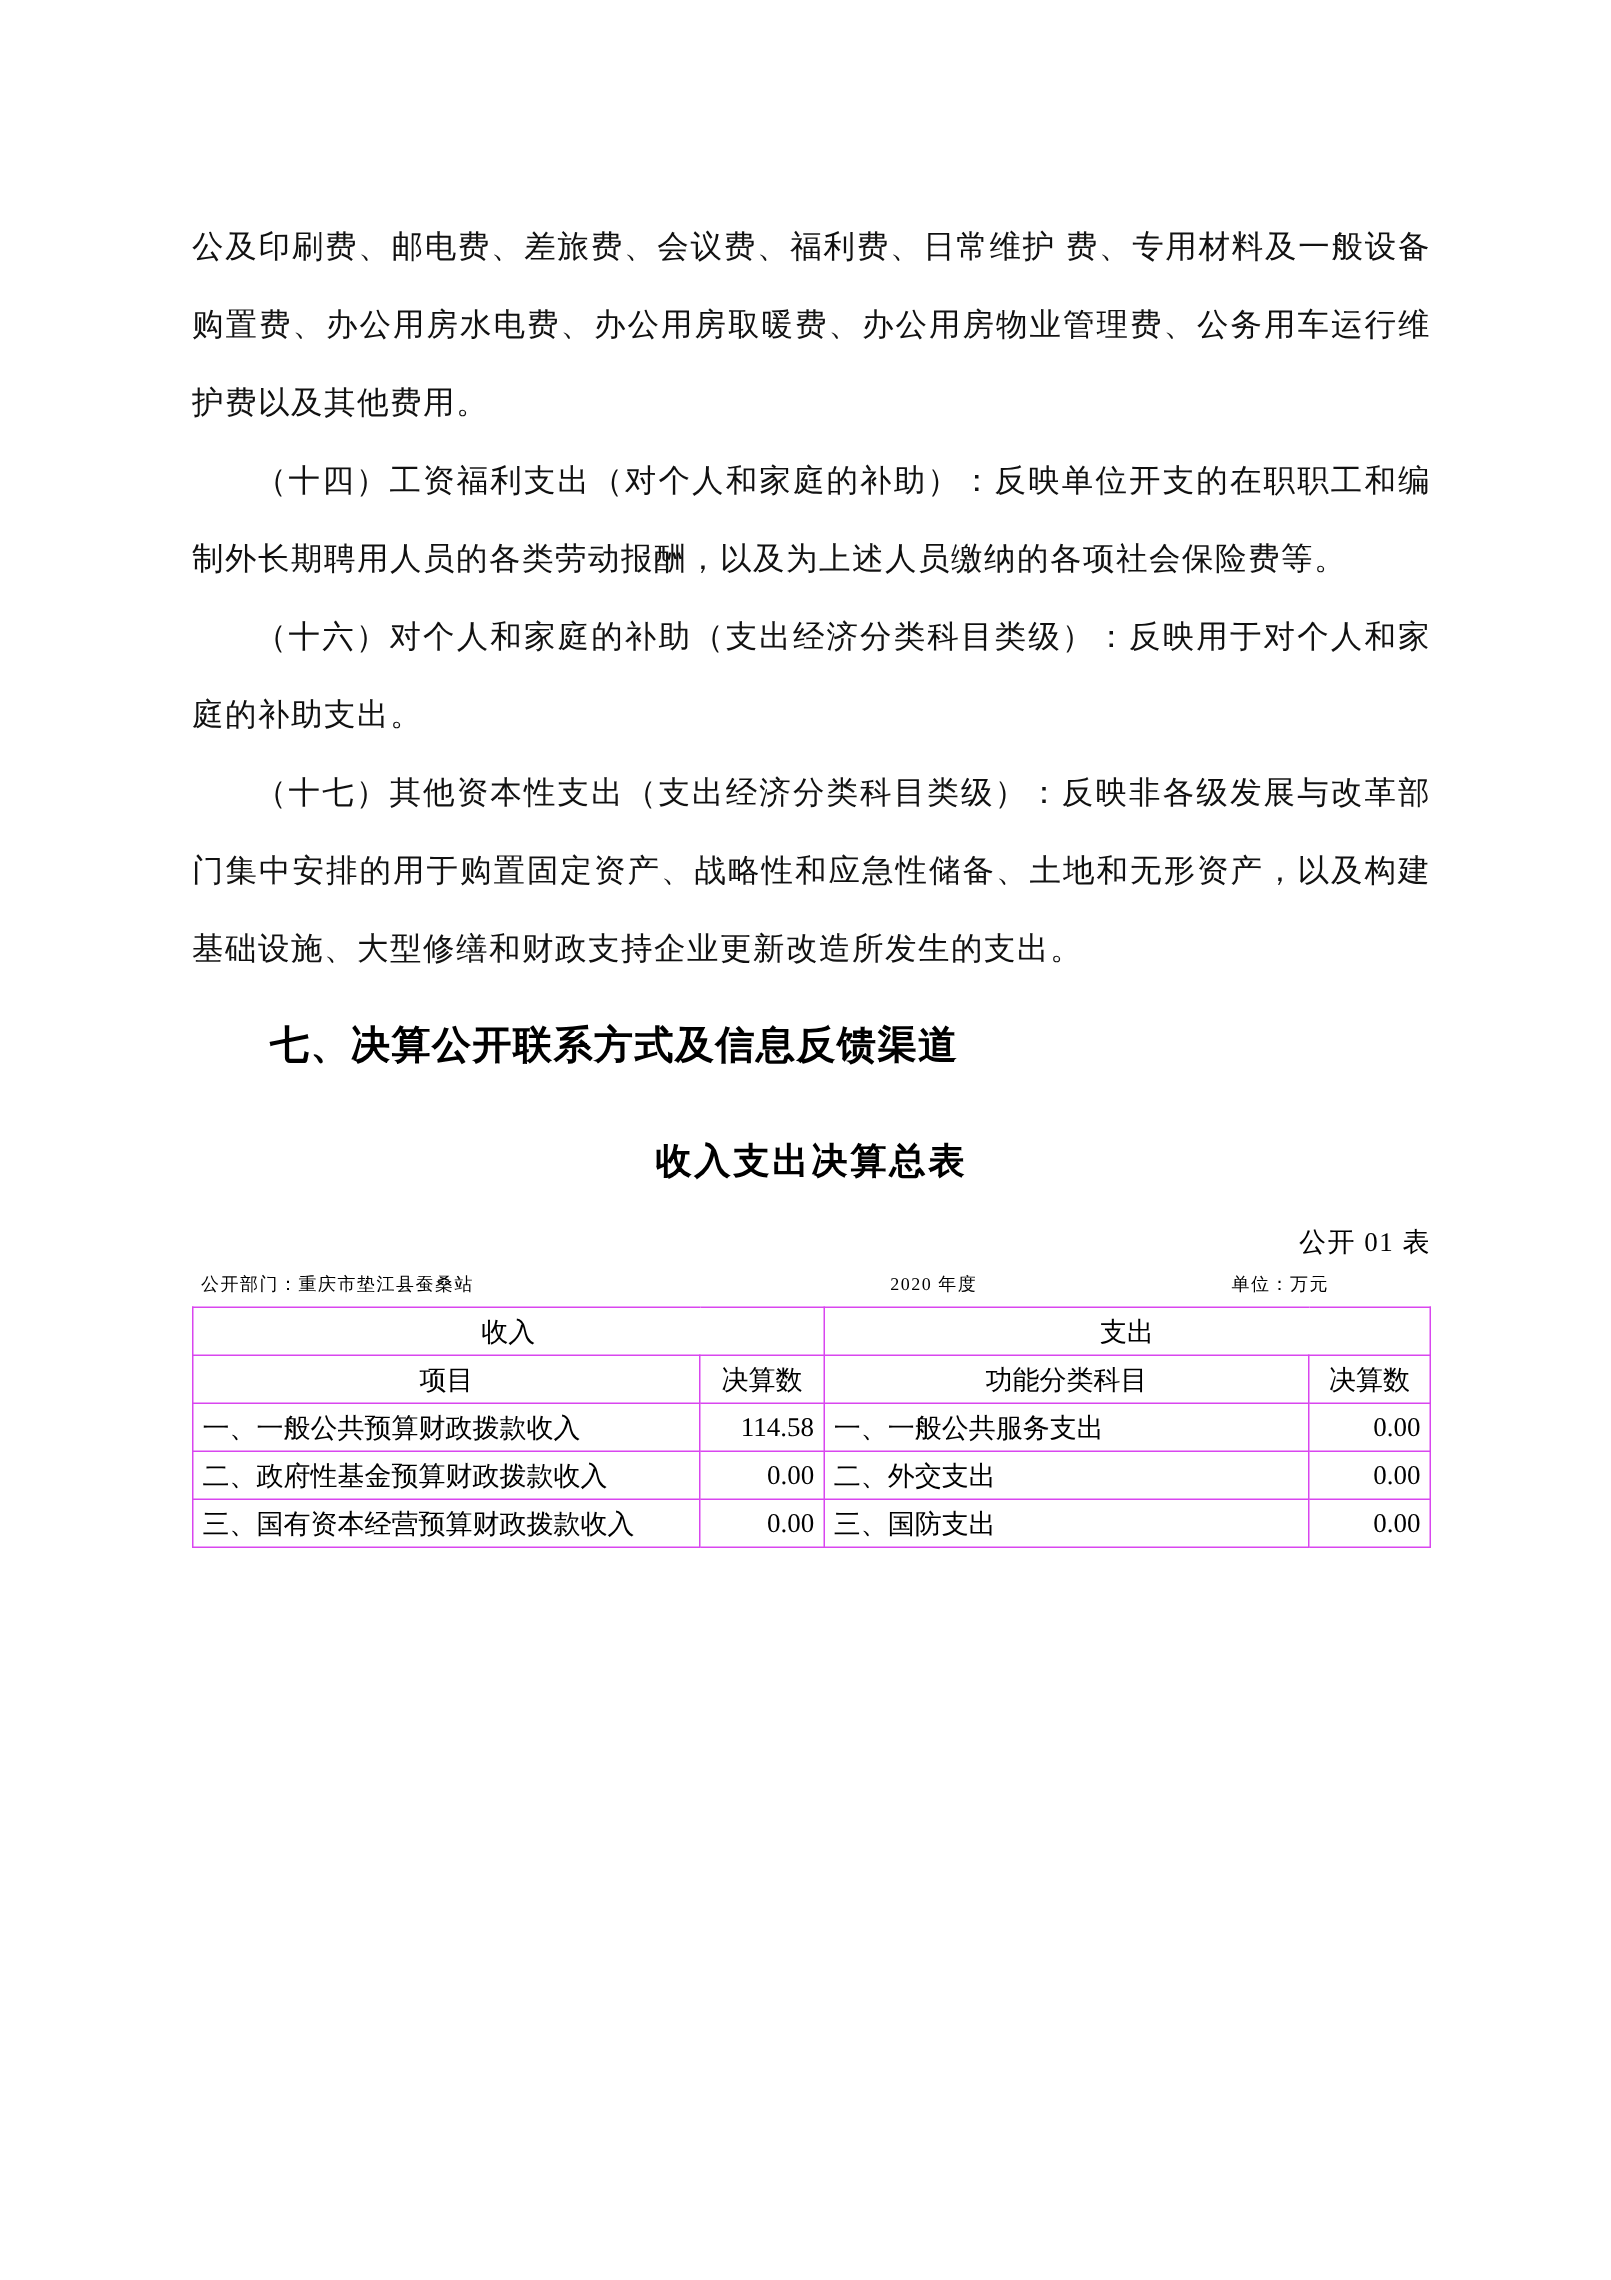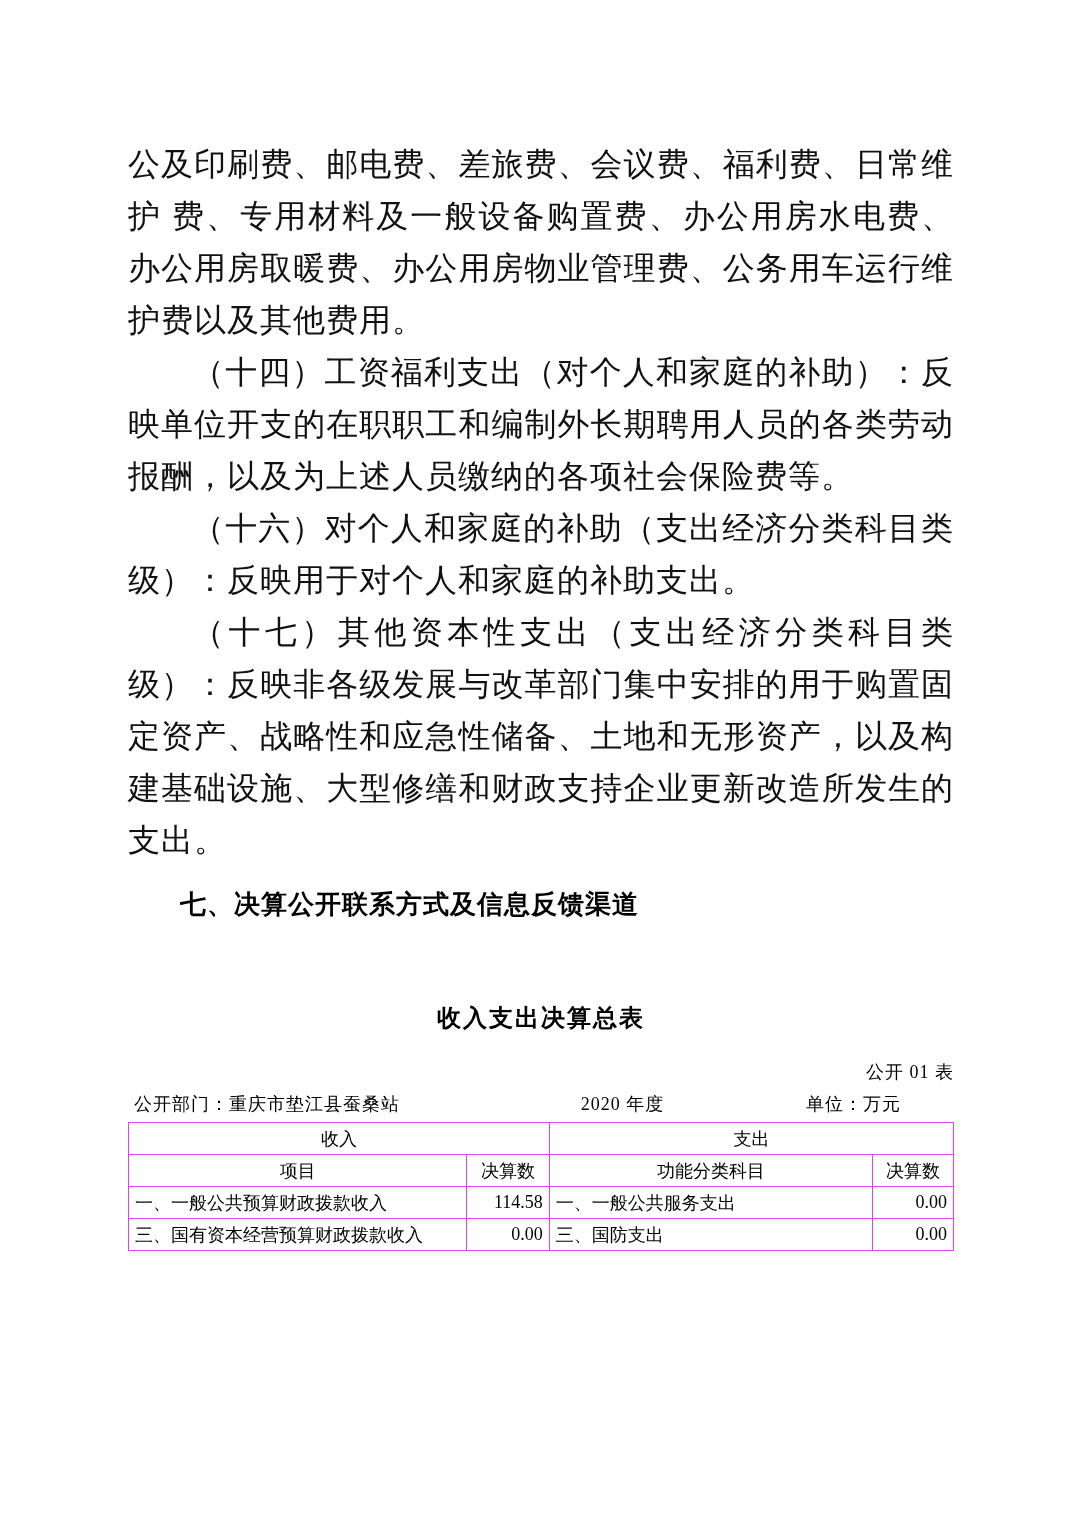--- a/index.html
+++ b/index.html
@@ -13,62 +13,62 @@
     color: #000000;
     overflow: hidden;
     box-sizing: border-box;
   }
   .content {
     box-sizing: border-box;
     padding: 138px 120px 0 128px;
   }
   .body-par {
     margin: 0;
-    font-size: 32px;
+    font-size: 21px;
     line-height: 52px;
     letter-spacing: 1px;
     text-align: justify;
     text-indent: 2em;
     color: #111111;
   }
   .body-par.no-indent { text-indent: 0; }
   .section-heading {
     margin: 12px 0 0 0;
     font-family: "Liberation Sans", "DejaVu Sans", sans-serif;
     font-weight: bold;
     font-size: 26px;
     line-height: 52px;
     letter-spacing: 1px;
     text-indent: 2em;
     color: #000000;
   }
   .contact-line {
     margin-top: 10px;
   }
-  .table-block { margin-top: 72px; }
+  .table-block { margin-top: 36px; }
   .table-title {
     margin: 0;
     text-align: center;
     font-family: "Liberation Sans", "DejaVu Sans", sans-serif;
     font-weight: bold;
     font-size: 24px;
     letter-spacing: 2px;
     color: #000000;
   }
   .table-label {
     margin-top: 26px;
     text-align: right;
     font-size: 18px;
     letter-spacing: 1px;
   }
   .meta-row {
     display: flex;
     margin-top: 8px;
     padding-bottom: 6px;
-    font-size: 18px;
+    font-size: 12px;
     letter-spacing: 1px;
     gap: 26px;
   }
   .meta-row .meta-dept { width: 47%; text-align: left; padding-left: 6px; box-sizing: border-box; }
   .meta-row .meta-year { width: 27%; text-align: center; }
   .meta-row .meta-unit { width: 26%; text-align: center; font-family: Liberation Serif, serif; }
   table.summary {
     width: 100%;
     border-collapse: collapse;
     table-layout: fixed;
@@ -134,20 +134,26 @@
             <td class="col-header">功能分类科目</td>
             <td class="col-header">决算数</td>
           </tr>
           <tr>
             <td class="item-cell">一、一般公共预算财政拨款收入</td>
             <td class="value-cell">114.58</td>
             <td class="item-cell">一、一般公共服务支出</td>
             <td class="value-cell">0.00</td>
           </tr>
           <tr>
+            <td class="item-cell">二、政府性基金预算财政拨款收入</td>
+            <td class="value-cell">0.00</td>
+            <td class="item-cell">二、外交支出</td>
+            <td class="value-cell">0.00</td>
+          </tr>
+          <tr>
             <td class="item-cell">三、国有资本经营预算财政拨款收入</td>
             <td class="value-cell">0.00</td>
             <td class="item-cell">三、国防支出</td>
             <td class="value-cell">0.00</td>
           </tr>
         </tbody>
       </table>
     </div>
 
   </div>

